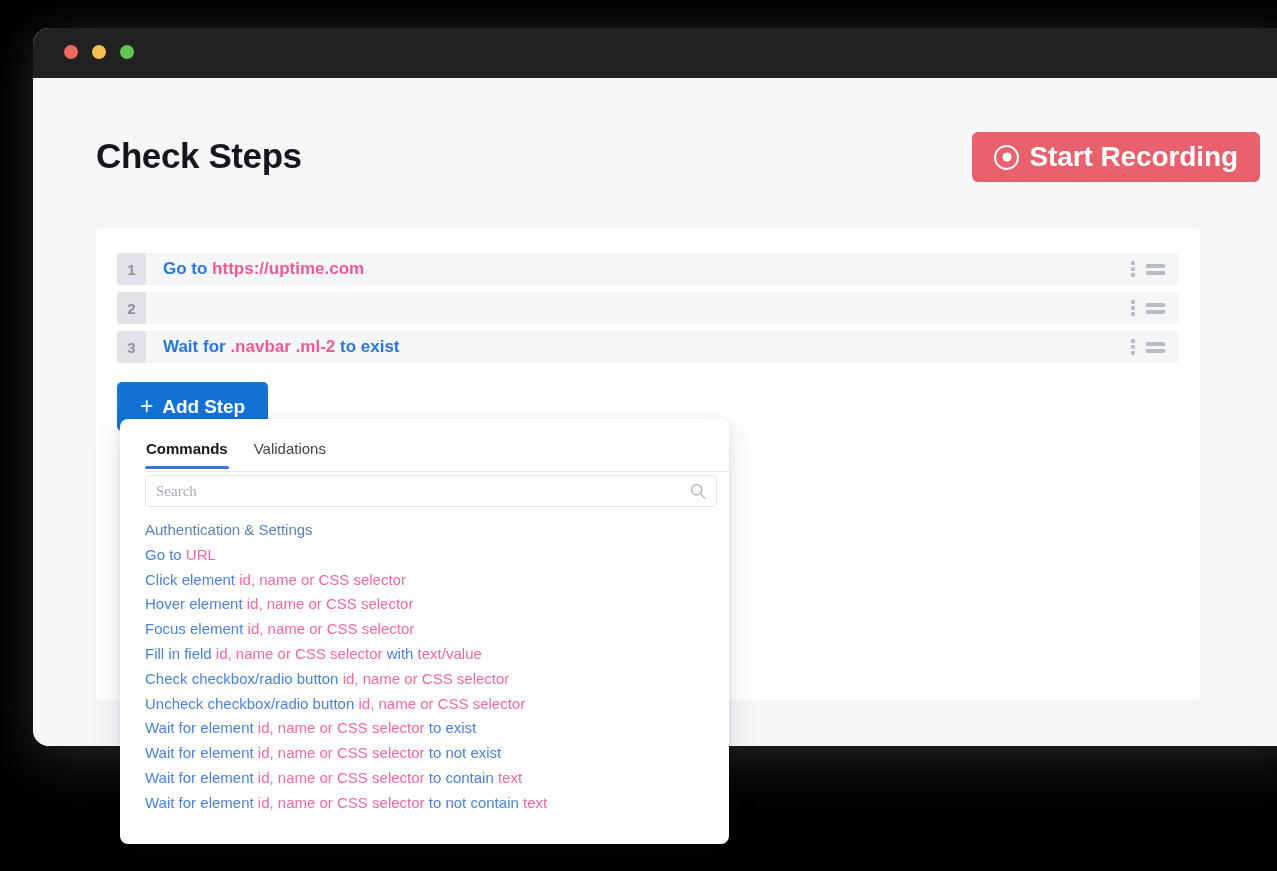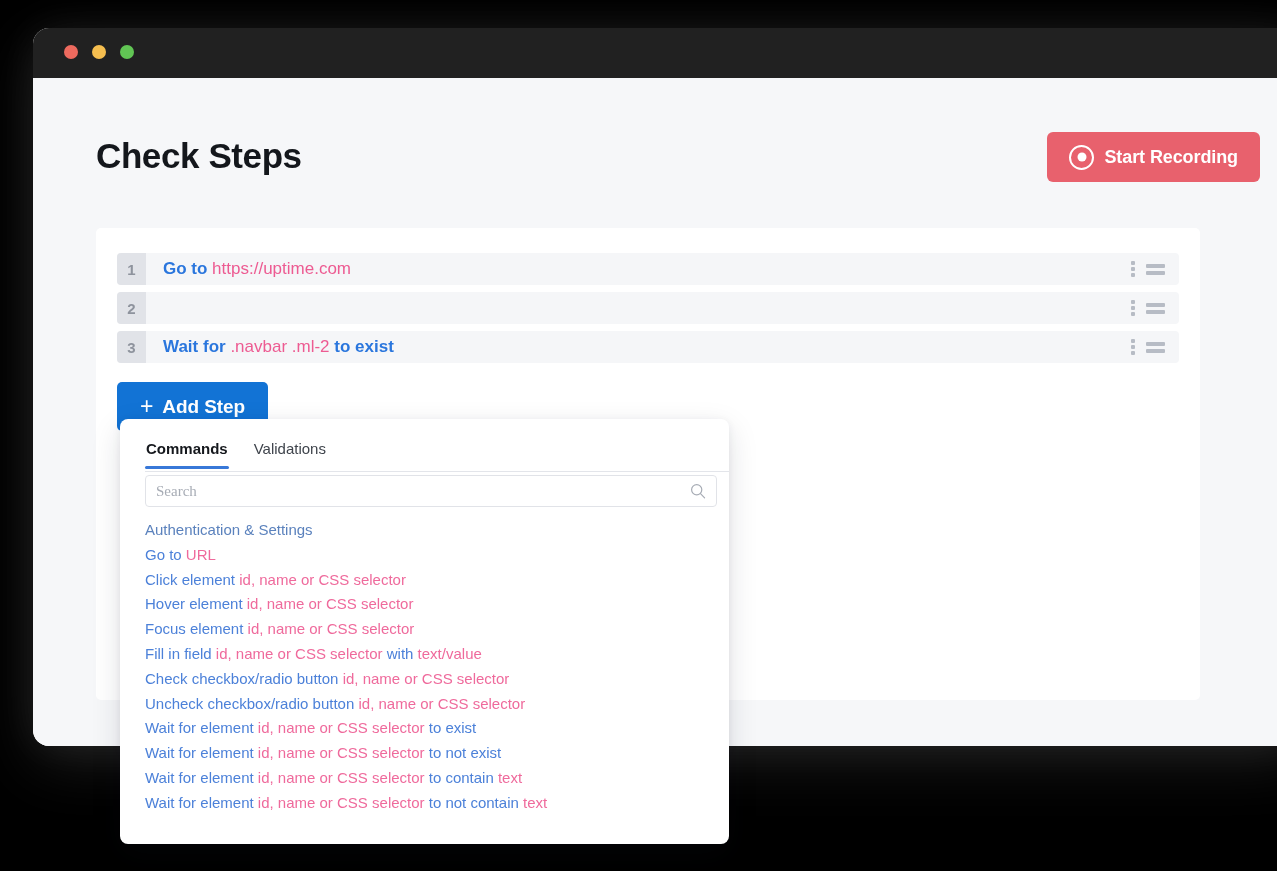--- a/index.html
+++ b/index.html
@@ -83,21 +83,21 @@
     position: absolute;
     right: 0;
     top: 4px;
     height: 50px;
     padding: 0 22px;
     background: #E8616D;
     color: #ffffff;
     border: none;
     border-radius: 6px;
     font-family: "Liberation Sans", sans-serif;
-    font-size: 18px;
+    font-size: 28px;
     font-weight: 700;
     letter-spacing: -0.1px;
     display: flex;
     align-items: center;
     gap: 10px;
     cursor: pointer;
   }
   .record-icon {
     width: 21px; height: 21px;
     border: 2px solid #ffffff;
@@ -153,21 +153,21 @@
     justify-content: center;
     flex: 0 0 auto;
   }
   .step-text {
     margin-left: 17px;
     font-size: 17px;
     line-height: 20px;
     white-space: nowrap;
   }
   .kw   { color: #2a76dd; font-weight: 700; }
-  .prm  { color: #ED5B92; font-weight: 400; }
+  .prm  { color: #ED5B92; font-weight: 700; }
   .step-actions {
     position: absolute;
     right: 14px;
     top: 0;
     height: 32px;
     display: flex;
     align-items: center;
     gap: 11px;
   }
   .kebab-icon {

